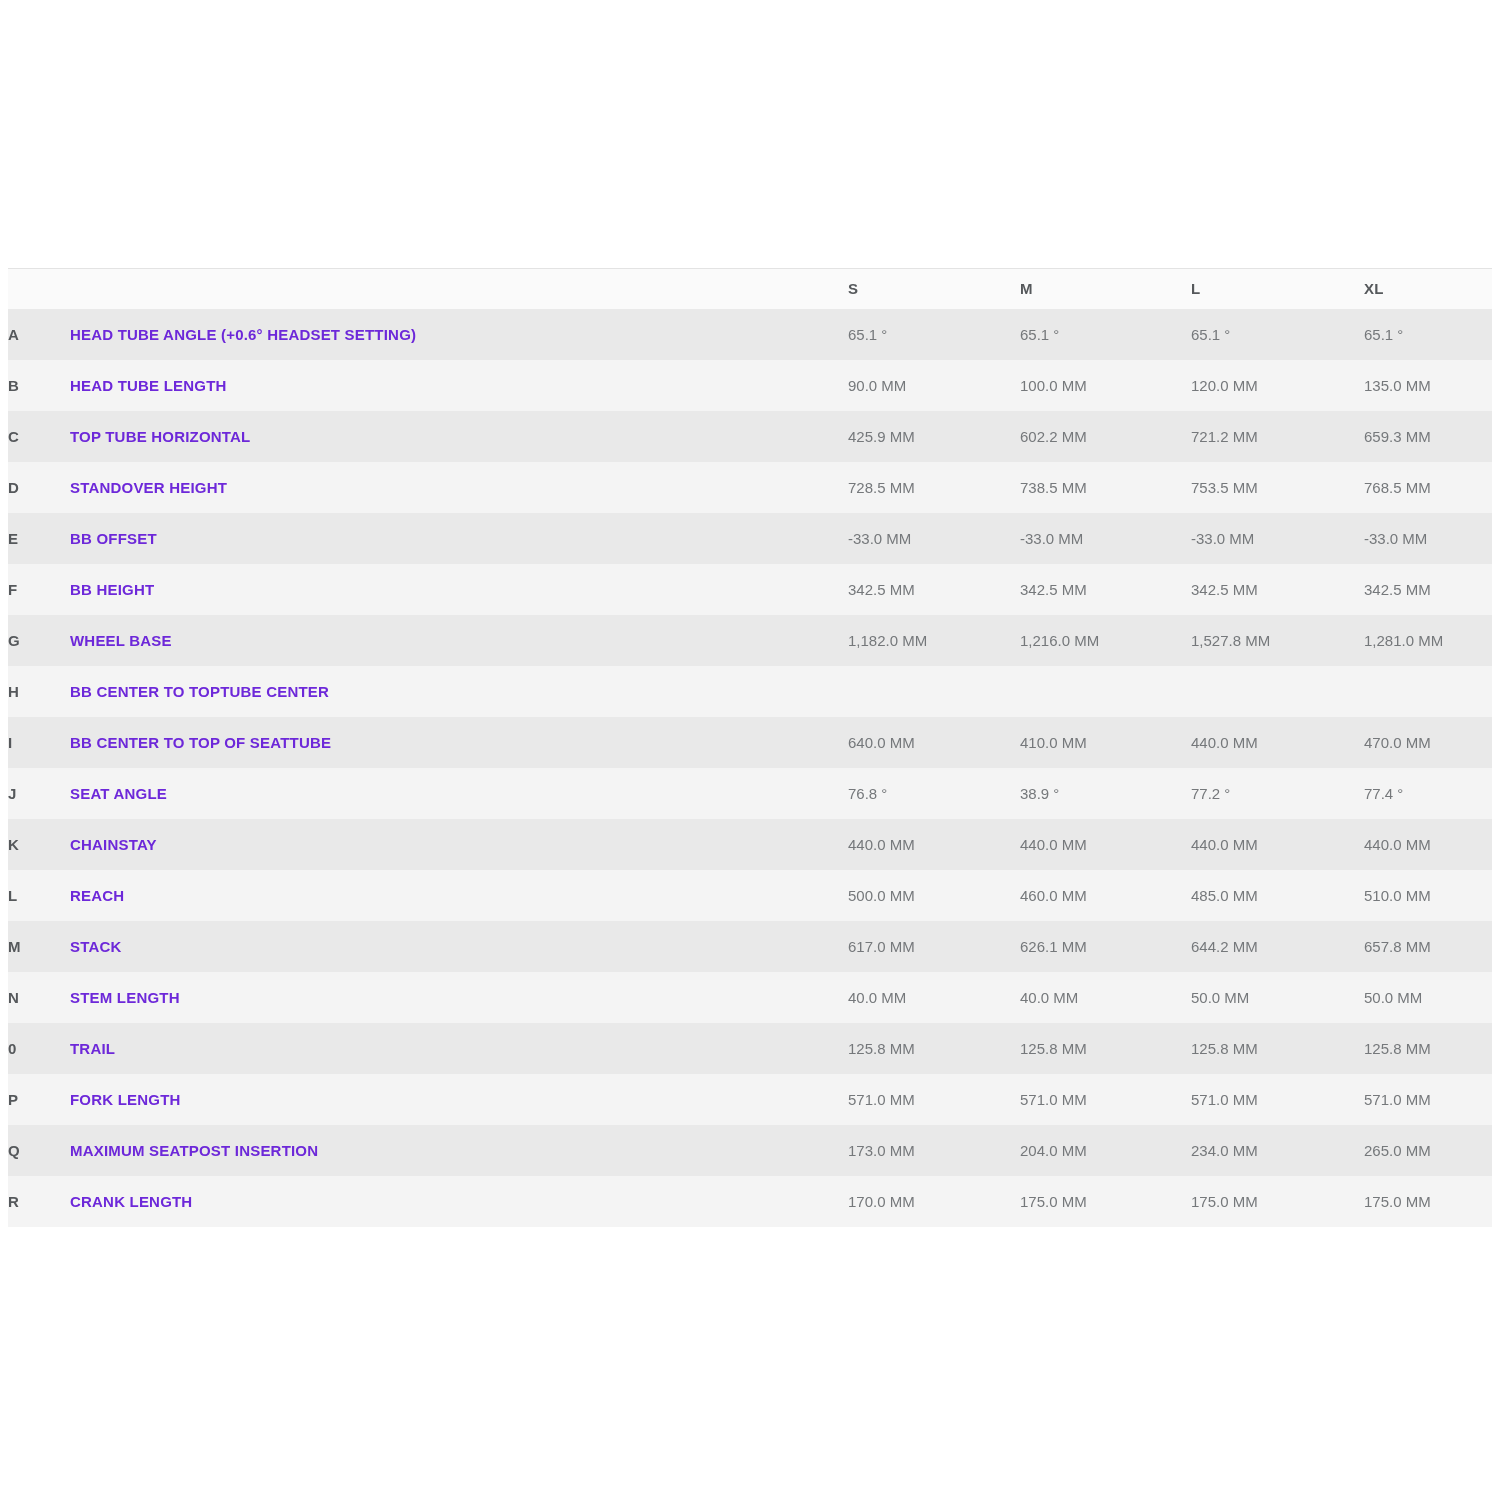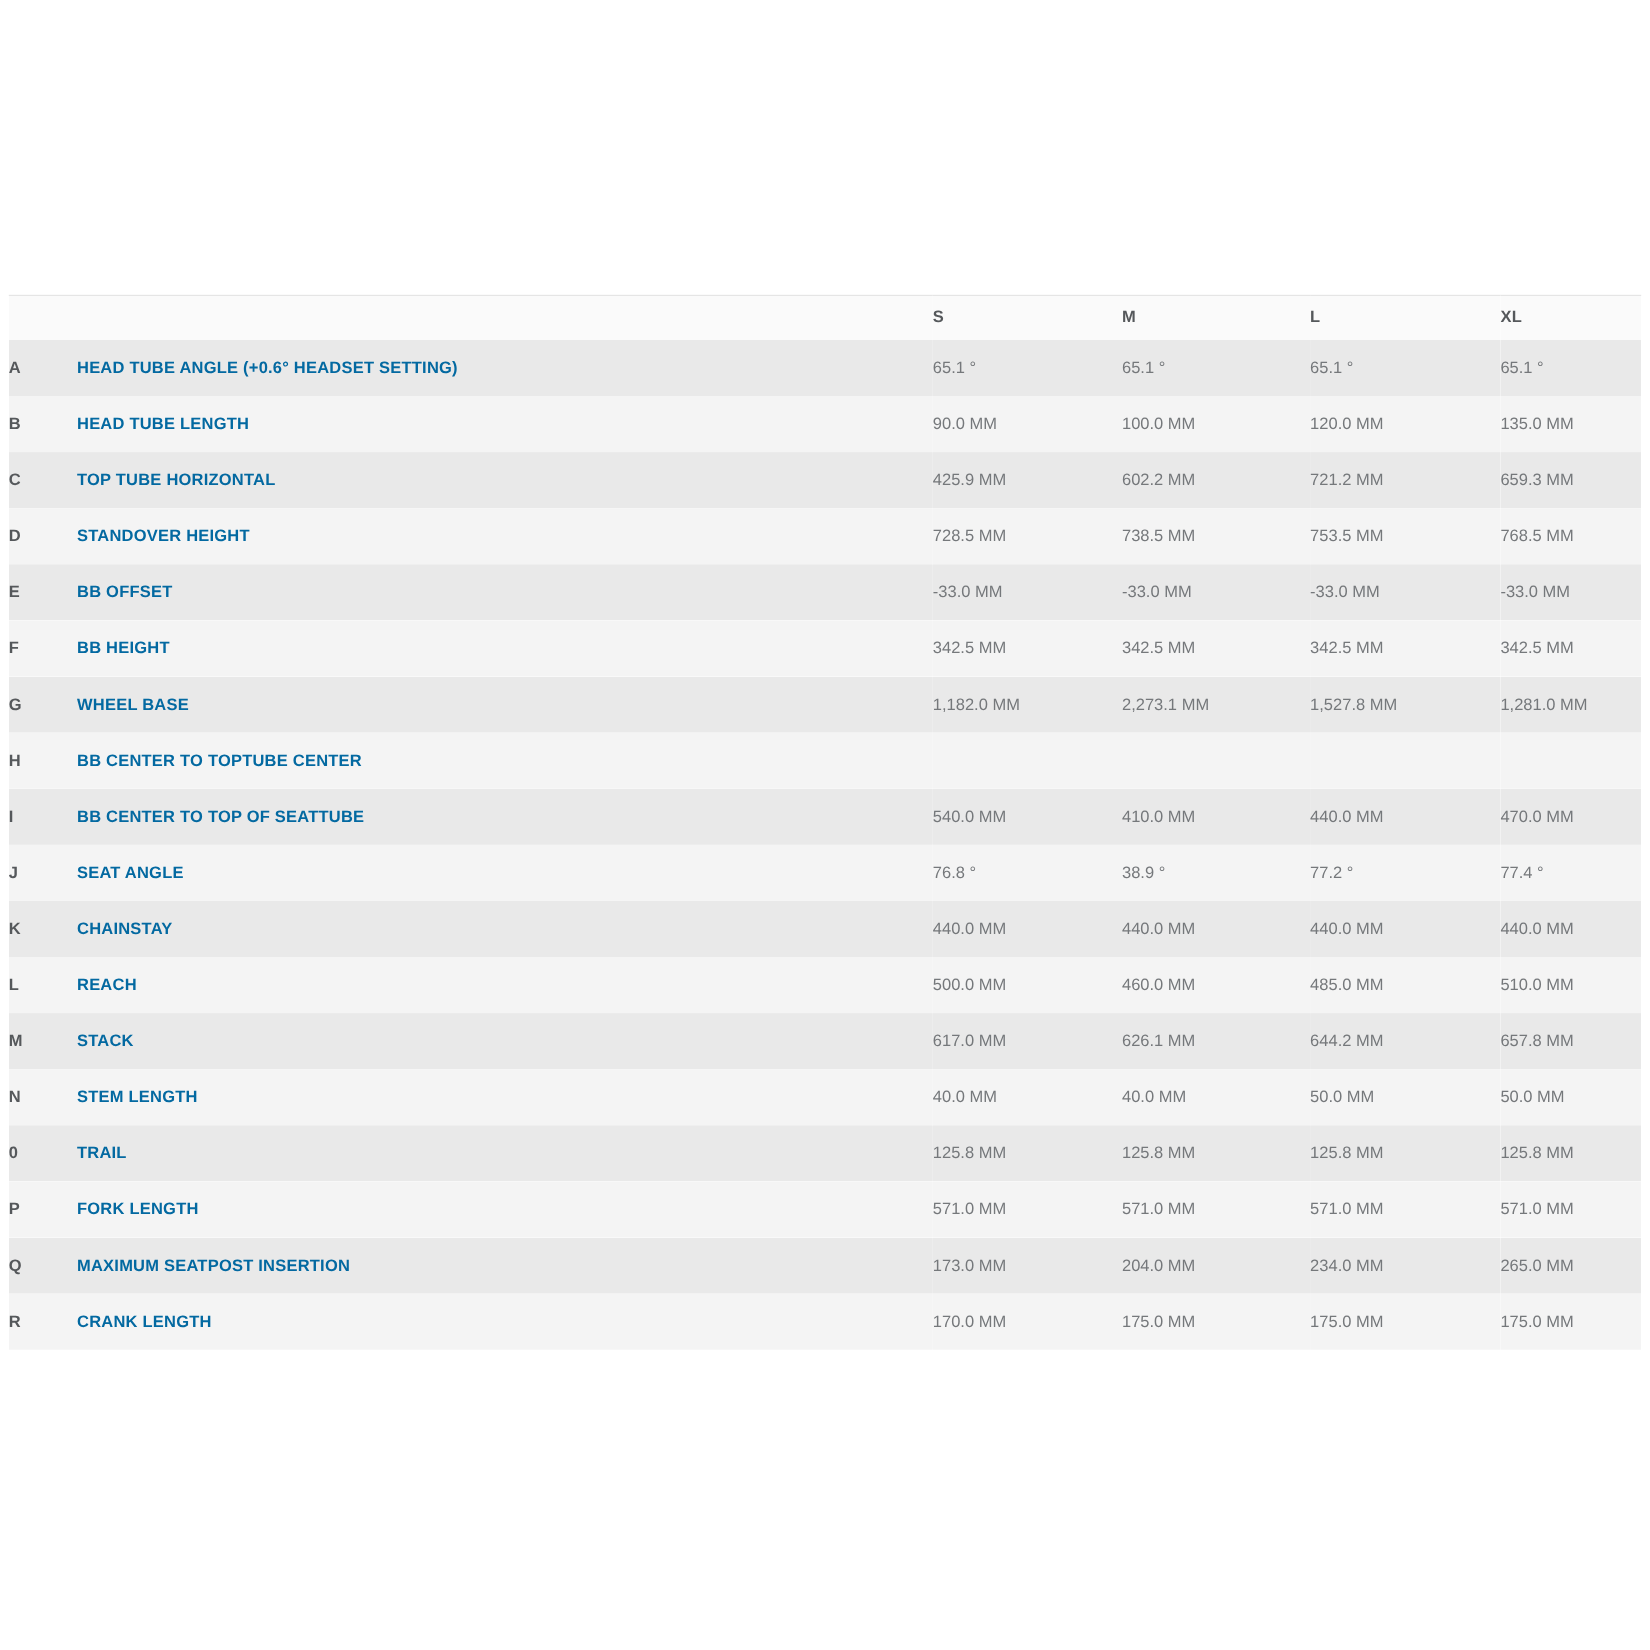--- a/index.html
+++ b/index.html
@@ -49,21 +49,21 @@
   tr.data-row.odd  { background: #e9e9e9; }
   tr.data-row.even { background: #f4f4f4; }
   td.letter {
     padding-left: 6px;
     font-weight: bold;
     color: #55585b;
     letter-spacing: 0.3px;
   }
   td.label {
     font-weight: bold;
-    color: #0369a1;
+    color: #6d28d9;
     letter-spacing: 0.2px;
   }
   td.val {
     font-weight: normal;
     color: #75787b;
   }
 </style>
 </head>
 <body>
 
@@ -133,36 +133,36 @@
         <td class="label">BB HEIGHT</td>
         <td class="val">342.5 MM</td>
         <td class="val">342.5 MM</td>
         <td class="val">342.5 MM</td>
         <td class="val">342.5 MM</td>
       </tr>
       <tr class="data-row odd">
         <td class="letter">G</td>
         <td class="label">WHEEL BASE</td>
         <td class="val">1,182.0 MM</td>
-        <td class="val">2,273.1 MM</td>
+        <td class="val">1,216.0 MM</td>
         <td class="val">1,527.8 MM</td>
         <td class="val">1,281.0 MM</td>
       </tr>
       <tr class="data-row even">
         <td class="letter">H</td>
         <td class="label">BB CENTER TO TOPTUBE CENTER</td>
         <td class="val"></td>
         <td class="val"></td>
         <td class="val"></td>
         <td class="val"></td>
       </tr>
       <tr class="data-row odd">
         <td class="letter">I</td>
         <td class="label">BB CENTER TO TOP OF SEATTUBE</td>
-        <td class="val">540.0 MM</td>
+        <td class="val">640.0 MM</td>
         <td class="val">410.0 MM</td>
         <td class="val">440.0 MM</td>
         <td class="val">470.0 MM</td>
       </tr>
       <tr class="data-row even">
         <td class="letter">J</td>
         <td class="label">SEAT ANGLE</td>
         <td class="val">76.8 °</td>
         <td class="val">38.9 °</td>
         <td class="val">77.2 °</td>

